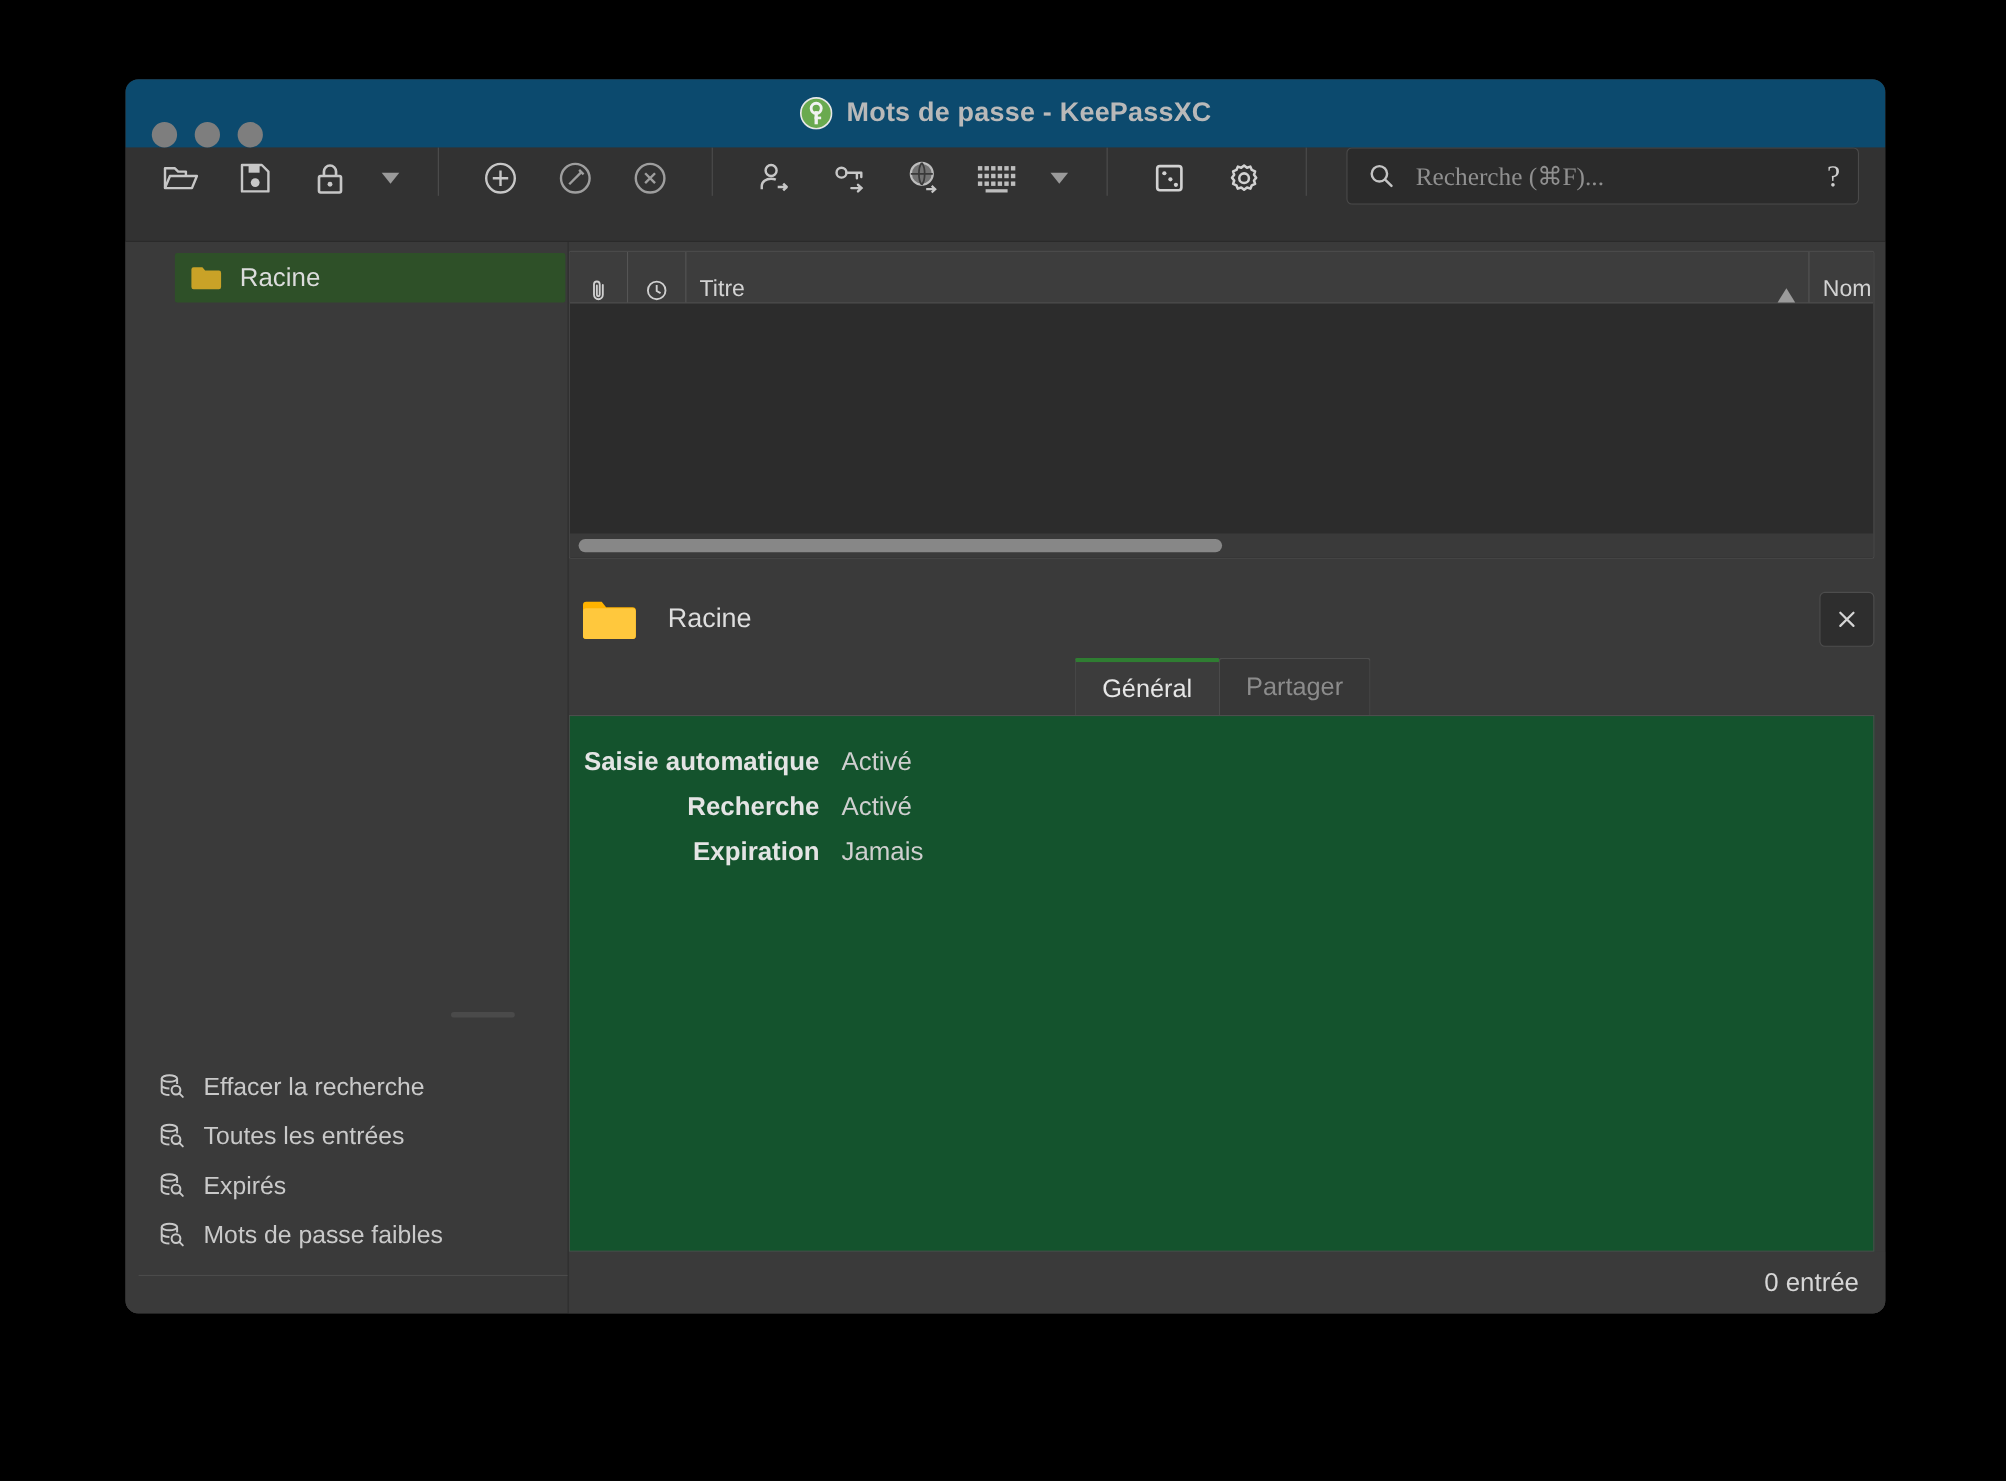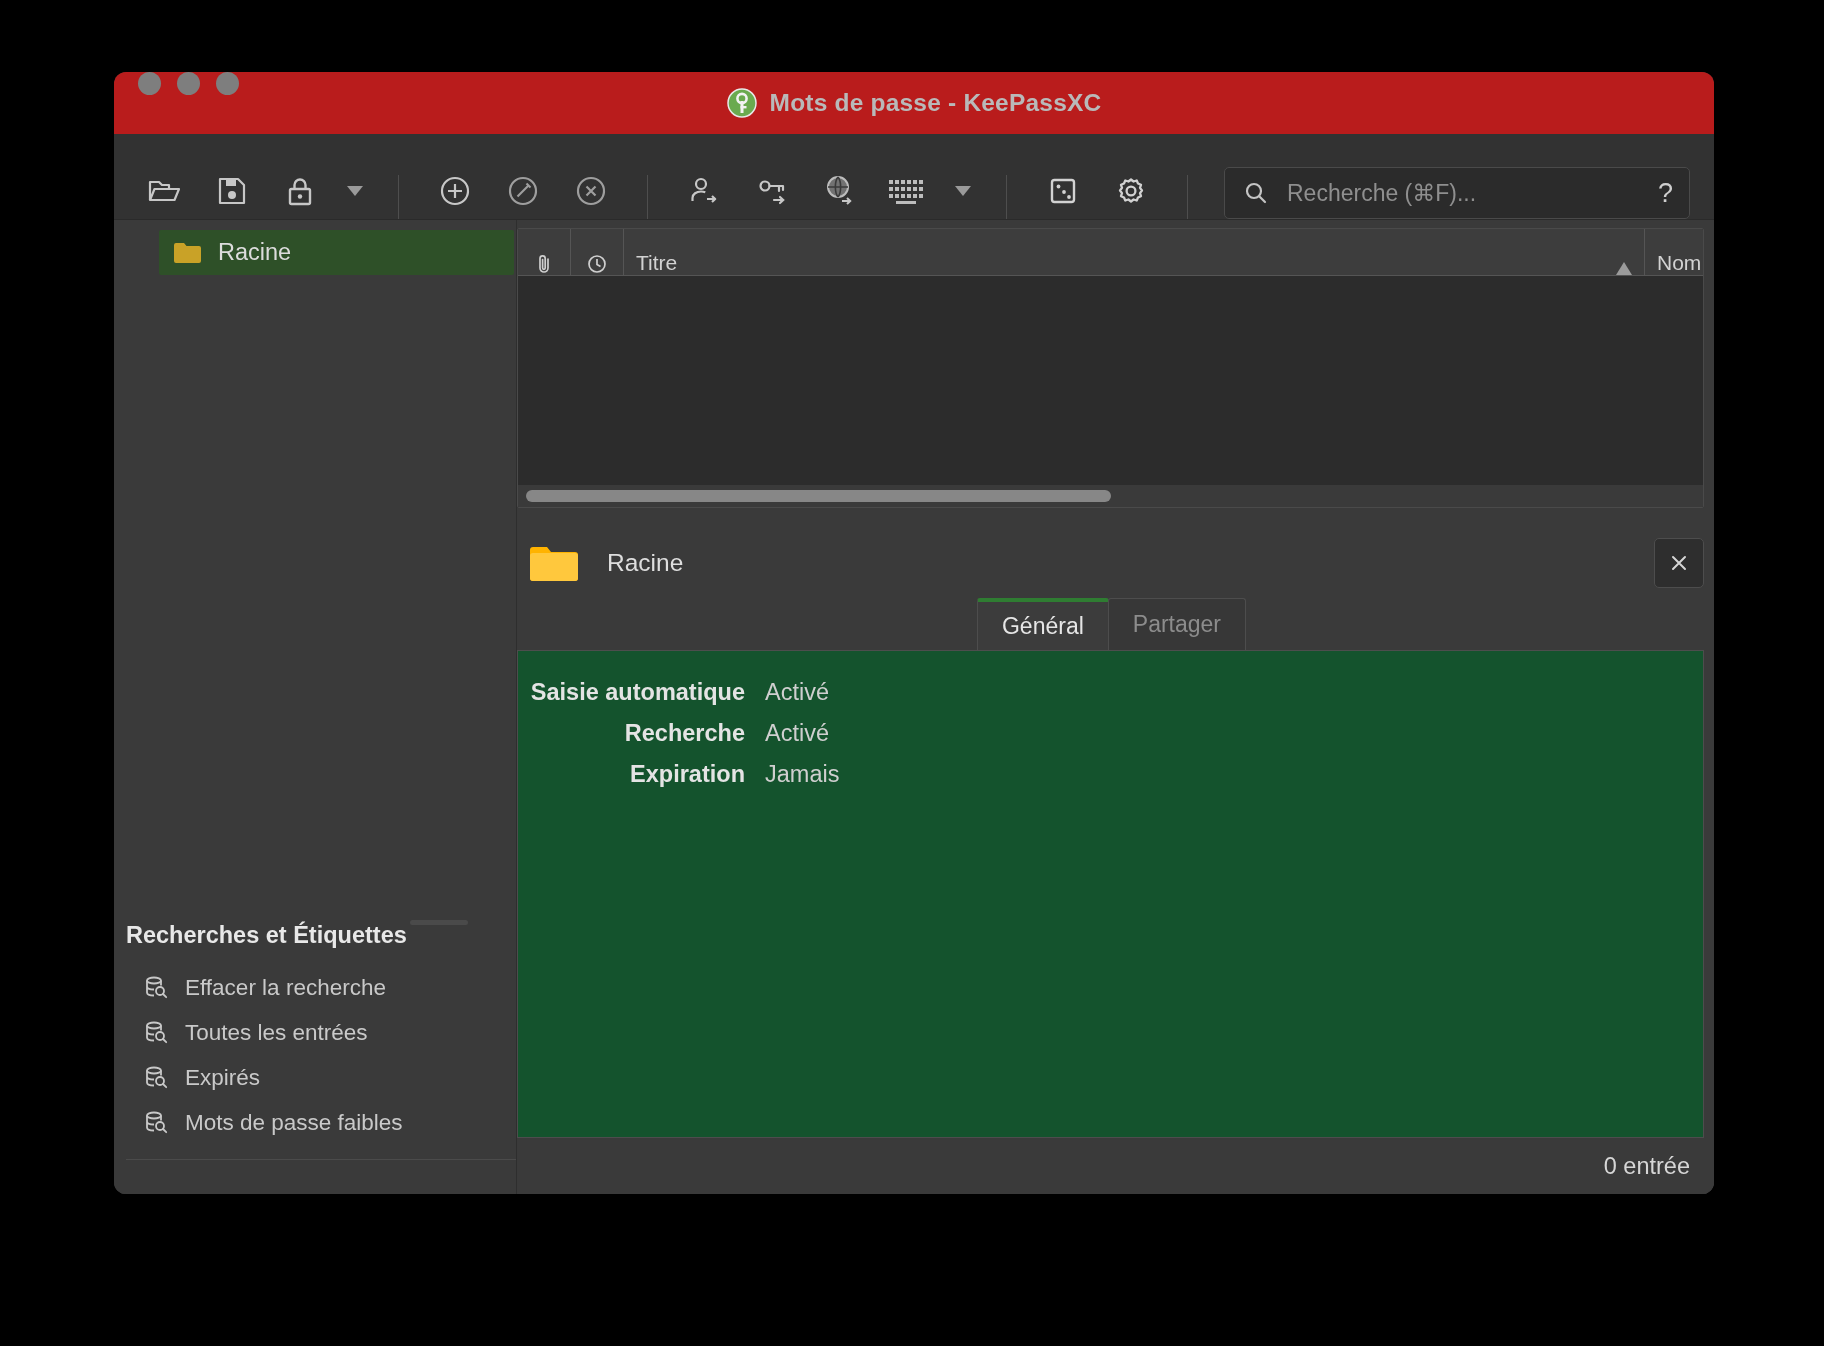--- a/index.html
+++ b/index.html
@@ -17,39 +17,40 @@
     width: 1600px; height: 1122px;
     background: #353535;
     border-radius: 12px;
     overflow: hidden;
     box-shadow: 0 18px 60px rgba(0,0,0,0.75);
     display: flex; flex-direction: column;
   }
 
   
   .titlebar {
-    height: 62px; background: #b91c1c;
+    height: 62px; background: #0c4a6e;
     position: relative; flex: 0 0 62px;
-    display: flex; align-items: flex-start;
+    display: flex; align-items: flex-end;
   }
   .traffic { display: flex; gap: 16px; margin-left: 24px; }
   .dot { width: 23px; height: 23px; border-radius: 50%; background: #7e7e7e; }
   .title-wrap {
     position: absolute; left: 0; right: 0; top: 0; bottom: 0;
     display: flex; align-items: center; justify-content: center; gap: 13px;
     pointer-events: none;
   }
   .title-text { color: #b9b9b9; font-size: 24.5px; font-weight: bold; letter-spacing: .2px; }
   .app-logo { width: 30px; height: 30px; }
 
   
   .toolbar {
     height: 86px; flex: 0 0 86px; background: #323232;
-    display: flex; align-items: flex-end; padding: 0 24px 0 22px; gap: 12px;
+    display: flex; align-items: flex-start; padding: 0 24px 0 22px; gap: 12px;
     border-bottom: 1px solid #2a2a2a;
+    font-family: Liberation Serif, serif;
   }
   .tb-btn {
     width: 56px; height: 56px; display: flex; align-items: center; justify-content: center;
     border-radius: 6px; flex: 0 0 auto;
   }
   .tb-caret { width: 30px; height: 56px; display: flex; align-items: center; justify-content: center; }
   .caret { width: 0; height: 0; border-left: 8px solid transparent; border-right: 8px solid transparent; border-top: 10px solid #9a9a9a; }
   .sep { width: 1px; height: 44px; background: #4e4e4e; margin: 0 16px; flex: 0 0 1px; }
   .ico { display: block; }
 
@@ -322,21 +323,20 @@
                 <path d="M1 4a2 2 0 0 1 2-2h8l2.5 3H26a2 2 0 0 1 2 2v13a2 2 0 0 1-2 2H3a2 2 0 0 1-2-2z" fill="#c9a227"></path>
               </svg>
             </span>
             <span class="group-label">Racine</span>
           </div>
         </div>
 
         <div class="sb-handle"></div>
 
         <div class="searches">
-          <div class="searches-title">Recherches et Étiquettes</div>
 
           <div class="search-item">
             <span>
               <svg class="ico" width="25" height="25" viewBox="0 0 25 25" fill="none" stroke="#c8c8c8" stroke-width="1.8">
                 <ellipse cx="10" cy="5.5" rx="7" ry="3"></ellipse>
                 <path d="M3 5.5v6c0 1.7 3.1 3 7 3M3 11.5v6c0 1.7 3.1 3 7 3M17 5.5v5"></path>
                 <circle cx="16" cy="16" r="4"></circle>
                   <path d="M19 19l3.2 3.2" stroke-linecap="round"></path>
               </svg>
             </span>

